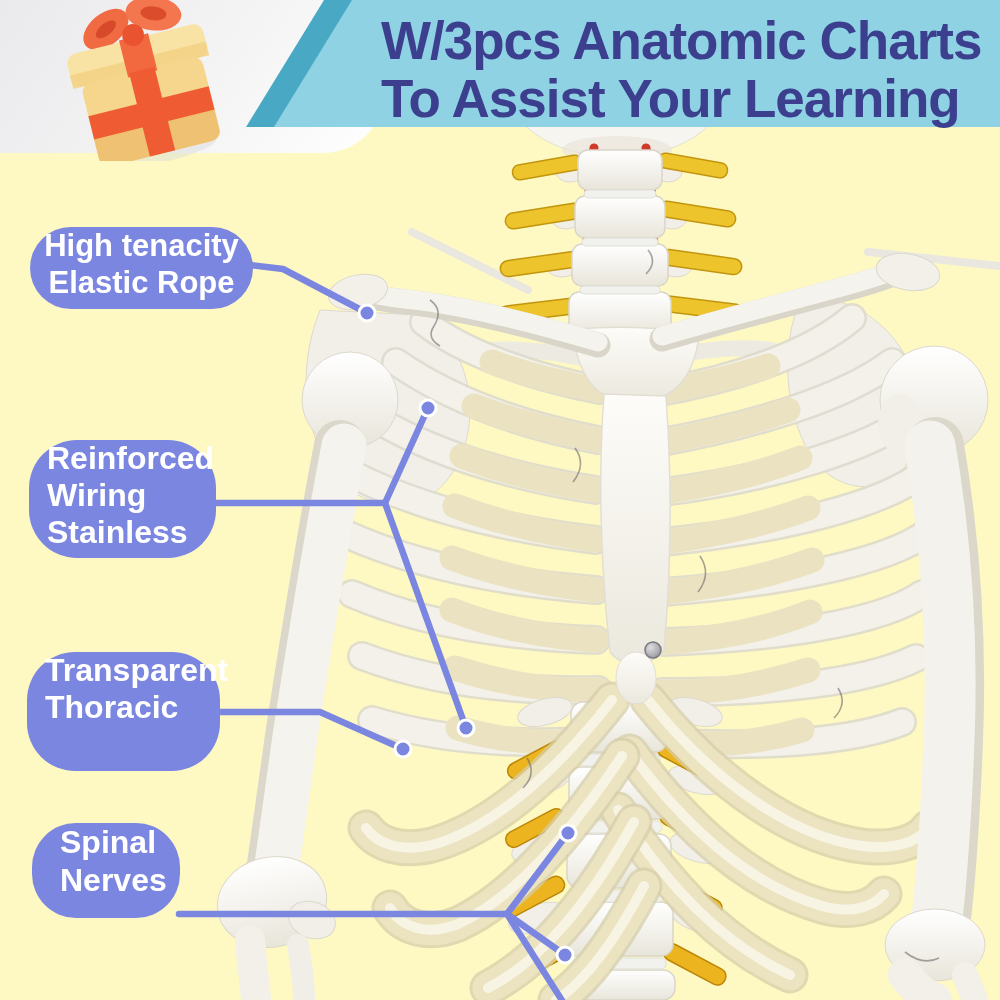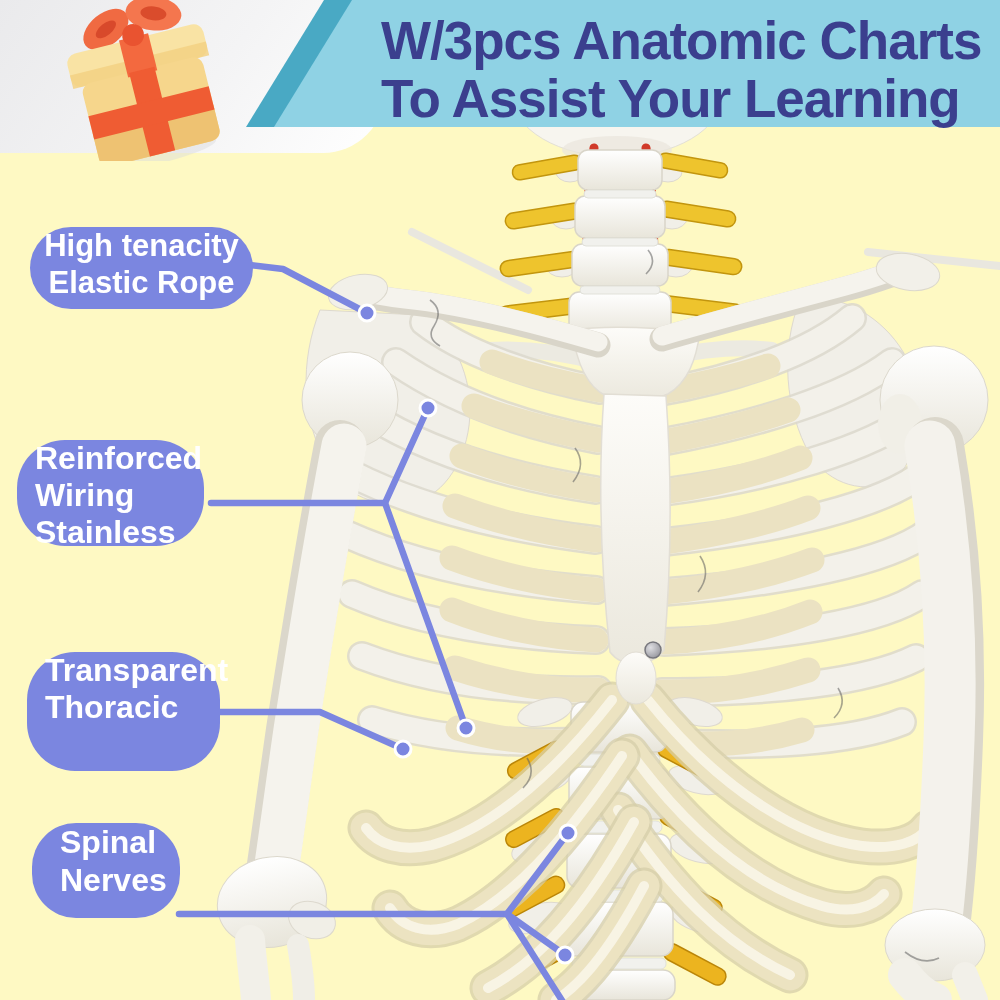--- a/index.html
+++ b/index.html
@@ -54,21 +54,21 @@
   .lines{position:absolute;left:0;top:0;z-index:6;pointer-events:none;}
   .cline{stroke:#7b86e0;stroke-width:6.5;fill:none;stroke-linecap:round;stroke-linejoin:round;}
   .cdot{fill:#7b86e0;stroke:#ffffff;stroke-width:3;}
 
   
   .pill{position:absolute;z-index:7;background:#7b86e0;color:#ffffff;font-weight:700;
         display:flex;flex-direction:column;justify-content:flex-start;box-sizing:border-box;}
   .pill span{display:block;}
   .pill-1{left:30px;top:227px;width:223px;height:82px;border-radius:42px;
           font-size:31px;line-height:37px;align-items:center;text-align:center;}
-  .pill-2{left:17px;top:440px;width:187px;height:106px;border-radius:48px;
+  .pill-2{left:29px;top:440px;width:187px;height:118px;border-radius:48px;
           font-size:32px;line-height:37px;padding-left:18px;}
   .pill-3{left:27px;top:652px;width:193px;height:119px;border-radius:48px;
           font-size:32px;line-height:37px;padding-left:18px;}
   .pill-4{left:32px;top:823px;width:148px;height:95px;border-radius:44px;
           font-size:32px;line-height:38px;padding-left:28px;}
 </style>
 </head>
 <body>
 
 <div class="stage">

